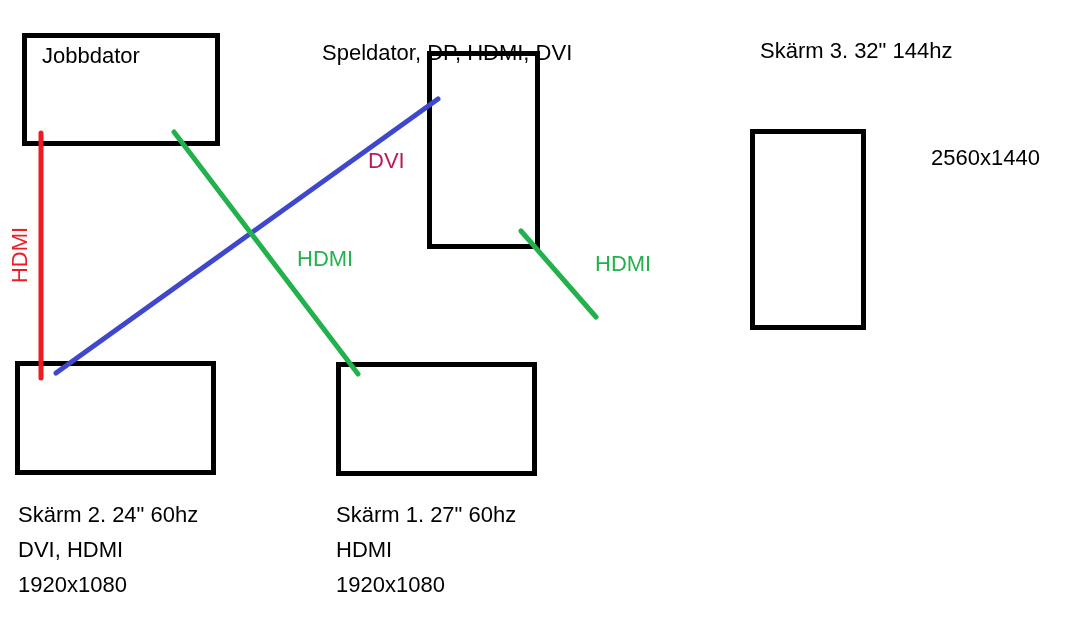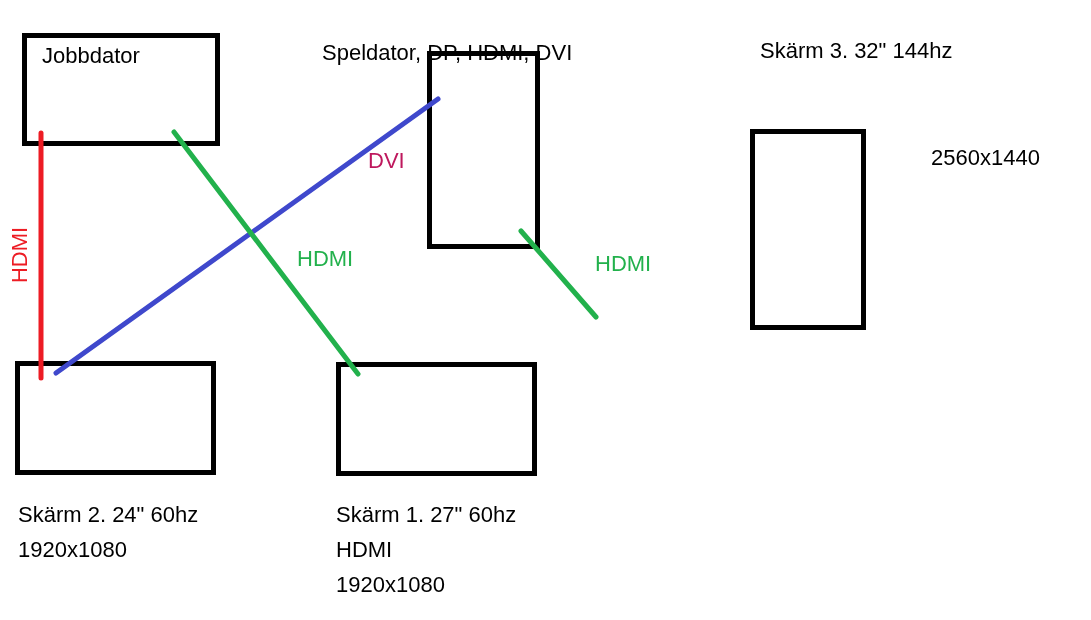--- a/index.html
+++ b/index.html
@@ -80,20 +80,21 @@
 
   <div class="txt" id="skarm3-text">
     <div>Skärm 3. 32" 144hz</div>
   </div>
   <div class="txt" id="skarm3-res">
     <div>2560x1440</div>
   </div>
 
   <div class="txt" id="skarm2-text">
     <div>Skärm 2. 24" 60hz</div>
+    <div>DVI, HDMI</div>
     <div>1920x1080</div>
   </div>
 
   <div class="txt" id="skarm1-text">
     <div>Skärm 1. 27" 60hz</div>
     <div>HDMI</div>
     <div>1920x1080</div>
   </div>
 
   <svg class="lines" viewBox="0 0 1091 620">

